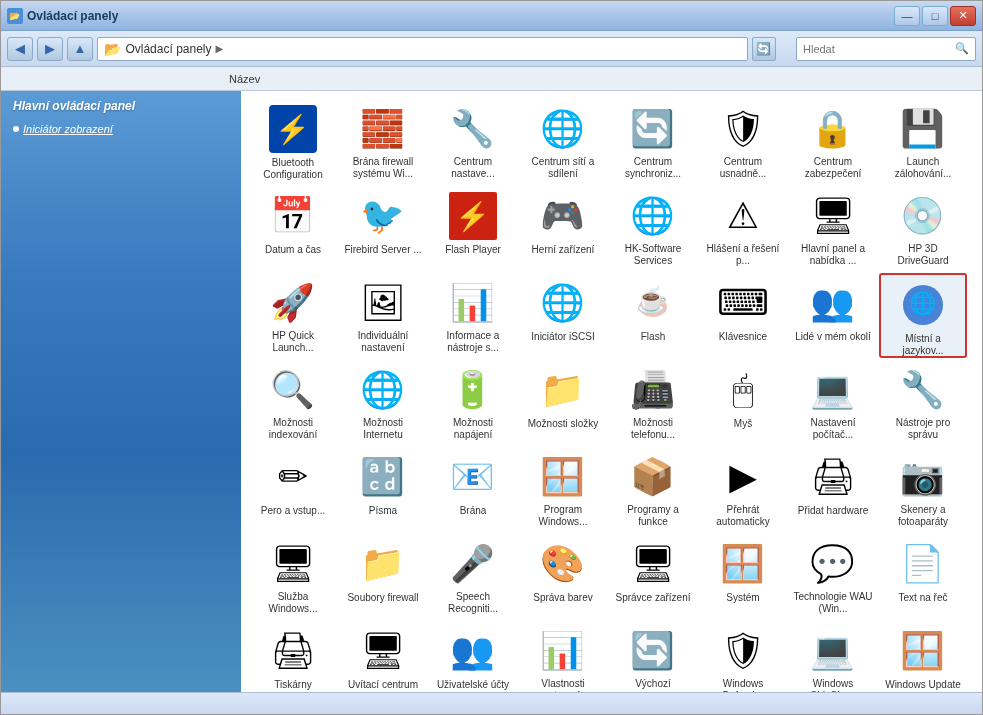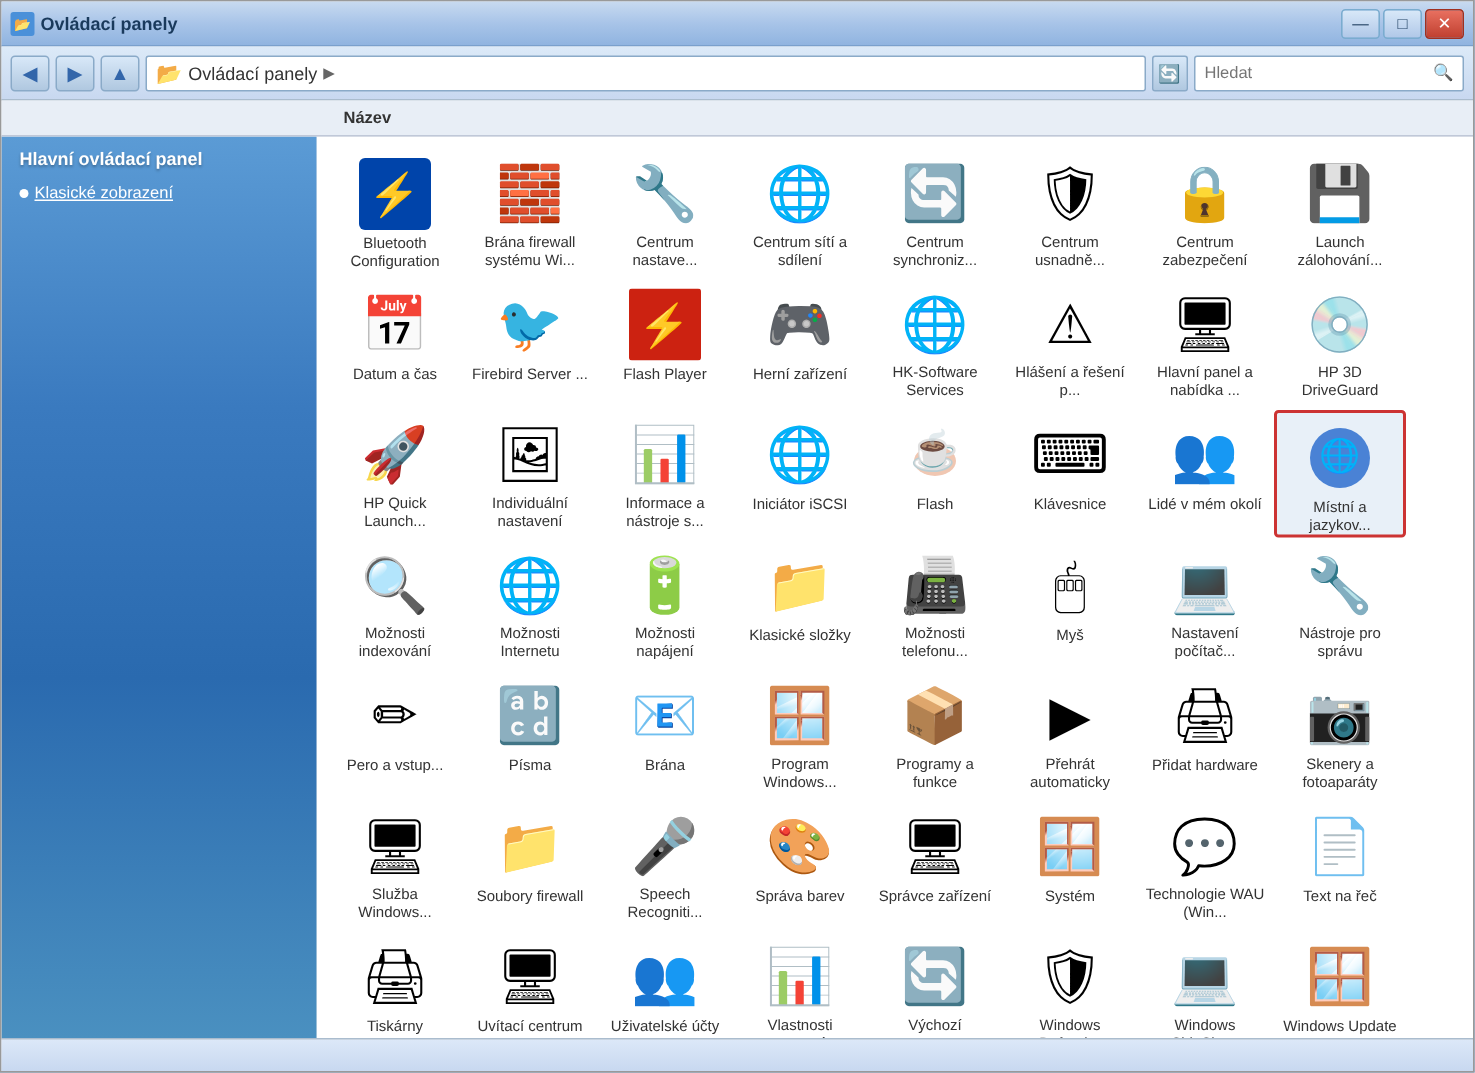--- a/index.html
+++ b/index.html
@@ -133,20 +133,21 @@
     }
     .search-bar {
       width: 180px;
       height: 24px;
       background: white;
       border: 1px solid #8aaac8;
       border-radius: 2px;
       display: flex;
       align-items: center;
       padding: 0 6px;
+      margin-left: 16px;
     }
     .search-input {
       flex: 1;
       border: none;
       outline: none;
       font-size: 11px;
       color: #999;
     }
 
     
@@ -159,39 +160,39 @@
       padding-left: 220px;
     }
     .col-header {
       padding: 0 8px;
       font-size: 11px;
       color: #333;
       border-right: 1px solid #c0c8d8;
       height: 100%;
       display: flex;
       align-items: center;
-      font-weight: bold;
     }
     .col-header:first-child { width: 120px; }
     .col-header:last-child { flex: 1; border-right: none; }
 
     
     .content {
       flex: 1;
       display: flex;
       overflow: hidden;
     }
 
     
     .sidebar {
-      width: 210px;
+      width: 240px;
       background: linear-gradient(to bottom, #5b9bd5 0%, #3a7abf 30%, #2a6aaf 60%, #4a90c0 100%);
       padding: 8px 12px;
       color: white;
       flex-shrink: 0;
+      font-style: italic;
     }
     .sidebar-title {
       font-size: 12px;
       font-weight: 600;
       color: white;
       margin-bottom: 8px;
       text-shadow: 0 1px 2px rgba(0,0,0,0.3);
     }
     .sidebar-item {
       display: flex;
@@ -313,21 +314,21 @@
   <div class="col-headers">
     <div class="col-header">Název</div>
   </div>
 
   <div class="content">
 
     <div class="sidebar">
       <div class="sidebar-title">Hlavní ovládací panel</div>
       <div class="sidebar-item">
         <div class="sidebar-dot"></div>
-        <span class="sidebar-link">Klasické zobrazení</span>
+        <span class="sidebar-link">Iniciátor zobrazení</span>
       </div>
     </div>
 
     <div class="icons-area" id="icons-grid">
     <div class="icon-item">
           <div class="icon-img">
             <svg width="48" height="48" viewBox="0 0 48 48">
               <rect width="48" height="48" rx="4" fill="#0044aa"></rect>
               <text x="24" y="34" text-anchor="middle" font-size="28" fill="white">⚡</text>
             </svg>
@@ -448,21 +449,21 @@
         <div class="icon-item">
           <div class="icon-img" style="font-size: 36px;">🌐</div>
           <div class="icon-label">Možnosti Internetu</div>
         </div>
         <div class="icon-item">
           <div class="icon-img" style="font-size: 36px;">🔋</div>
           <div class="icon-label">Možnosti napájení</div>
         </div>
         <div class="icon-item">
           <div class="icon-img" style="font-size: 36px;">📁</div>
-          <div class="icon-label">Klasické složky</div>
+          <div class="icon-label">Možnosti složky</div>
         </div>
         <div class="icon-item">
           <div class="icon-img" style="font-size: 36px;">📠</div>
           <div class="icon-label">Možnosti telefonu...</div>
         </div>
         <div class="icon-item">
           <div class="icon-img" style="font-size: 36px;">🖱</div>
           <div class="icon-label">Myš</div>
         </div>
         <div class="icon-item">

